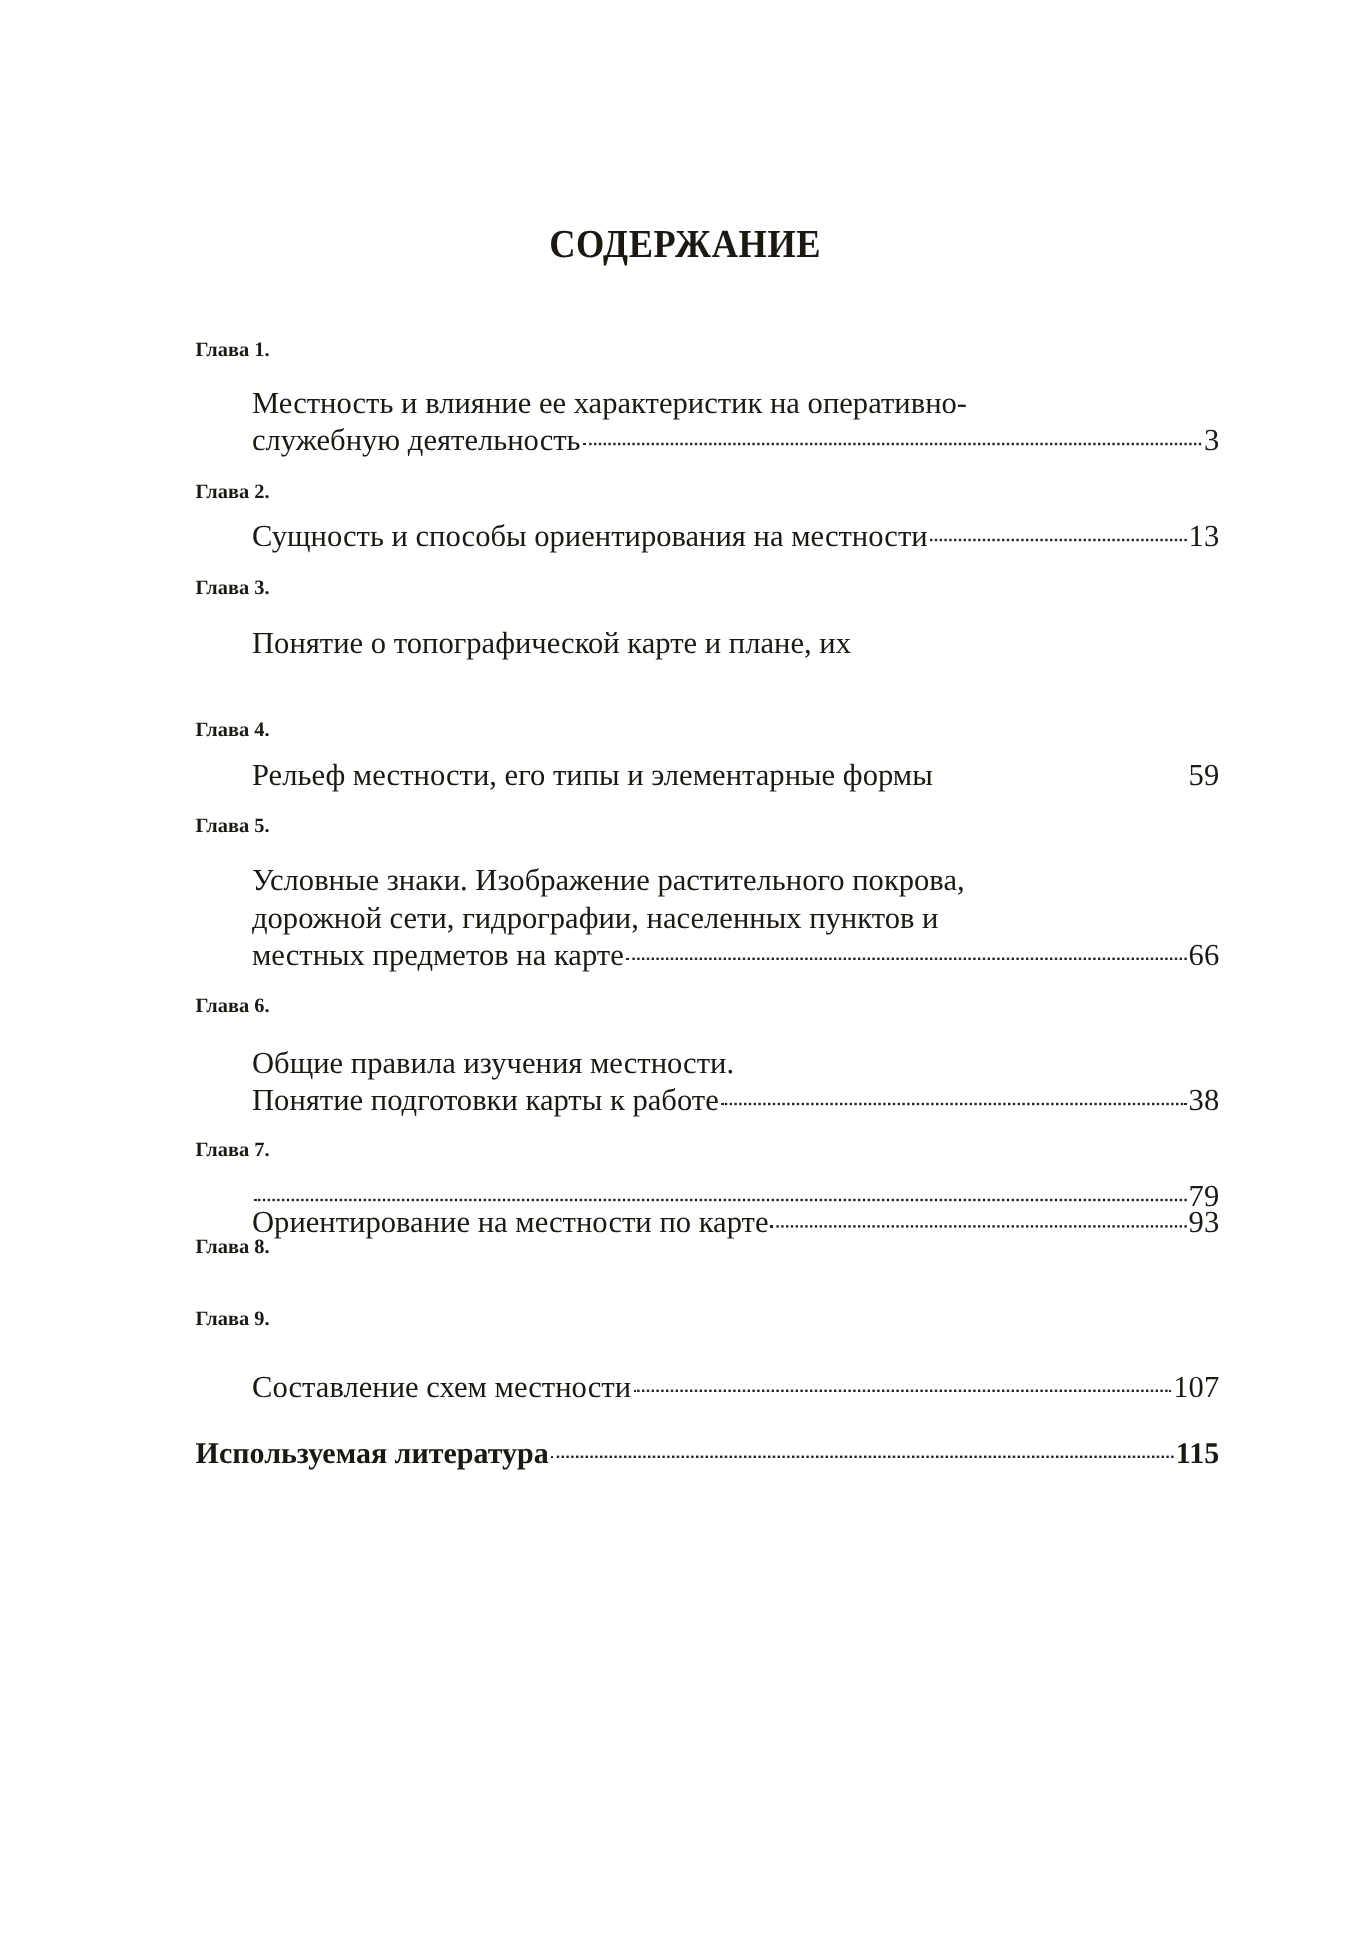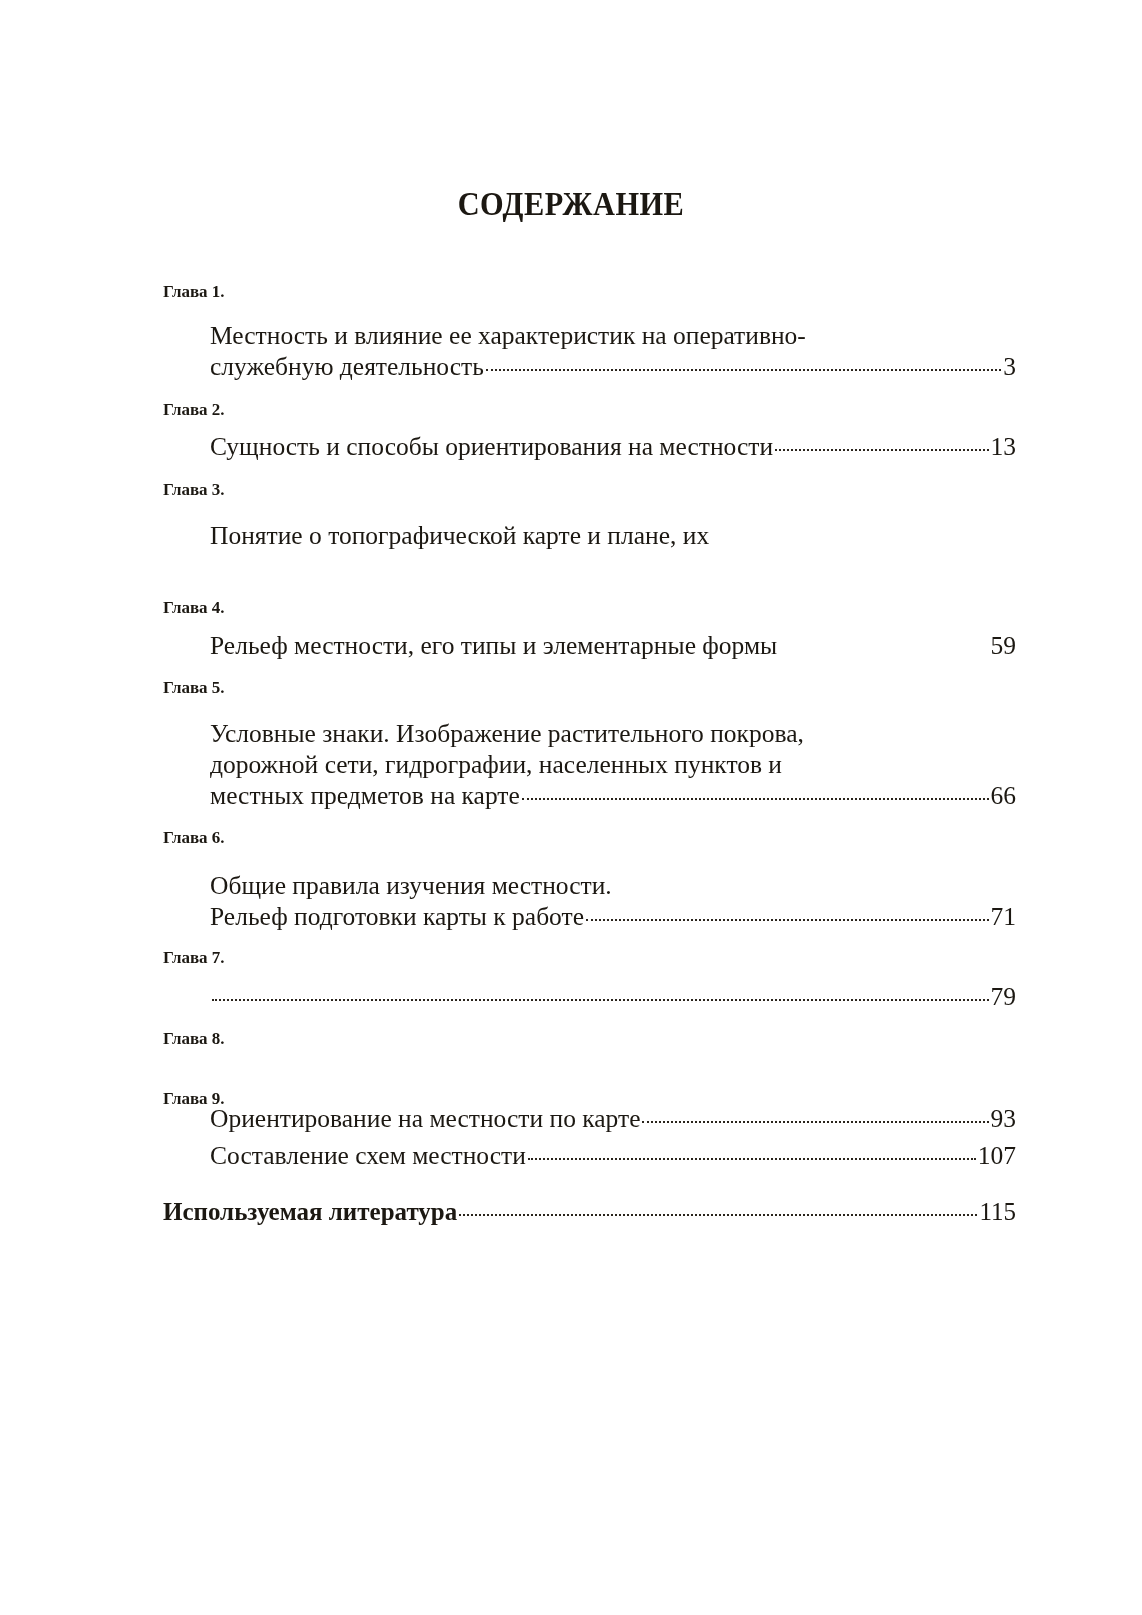--- a/index.html
+++ b/index.html
@@ -73,21 +73,21 @@
     }
     .bib {
       position: absolute;
       left: 163px;
       width: 853px;
       font-size: 25px;
       font-weight: bold;
       line-height: 31px;
     }
     .bib .page-num {
-      font-weight: normal;
+      font-weight: bold;
     }
   </style>
 </head>
 <body>
 
 <div class="page-title">СОДЕРЖАНИЕ</div>
 
 <div class="toc">
 
   <div class="chapter-label" style="top:277px">Глава 1.</div>
@@ -141,36 +141,36 @@
       <span class="page-num">66</span>
     </div>
   </div>
 
   <div class="chapter-label" style="top:823px">Глава 6.</div>
   <div class="entry" style="top:870px">
     <div class="entry-line">
         <span class="entry-text">Общие правила изучения местности.</span>
       </div>
     <div class="entry-line">
-      <span class="entry-text">Рельеф подготовки карты к работе</span>
+      <span class="entry-text">Понятие подготовки карты к работе</span>
       <span class="leader"></span>
-      <span class="page-num">71</span>
+      <span class="page-num">38</span>
     </div>
   </div>
 
   <div class="chapter-label" style="top:943px">Глава 7.</div>
   <div class="entry" style="top:981px">
     <div class="entry-line">
       <span class="leader"></span>
       <span class="page-num">79</span>
     </div>
   </div>
 
   <div class="chapter-label" style="top:1024px">Глава 8.</div>
-  <div class="entry" style="top:1103px">
+  <div class="entry" style="top:1003px">
     <div class="entry-line">
       <span class="entry-text">Ориентирование на местности по карте</span>
       <span class="leader"></span>
       <span class="page-num">93</span>
     </div>
   </div>
 
   <div class="chapter-label" style="top:1084px">Глава 9.</div>
   <div class="entry" style="top:1140px">
     <div class="entry-line">

